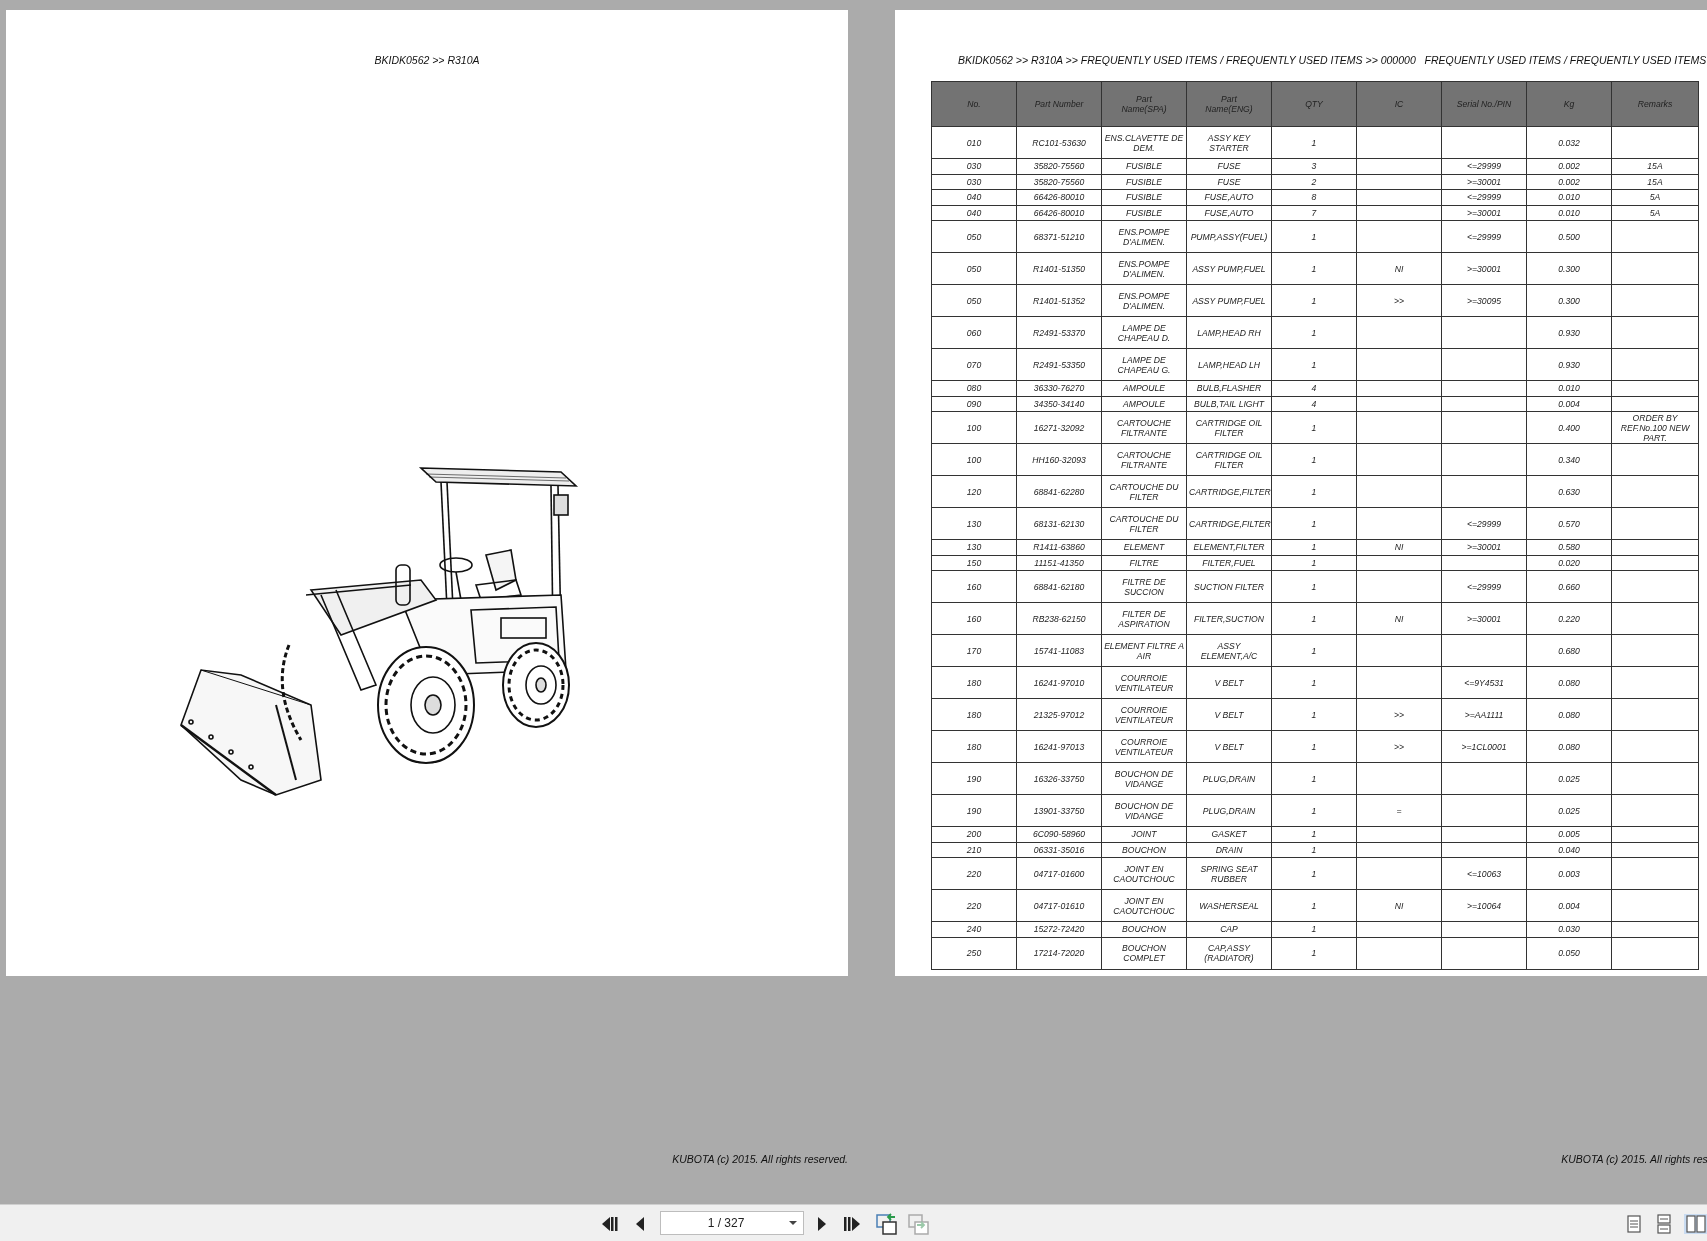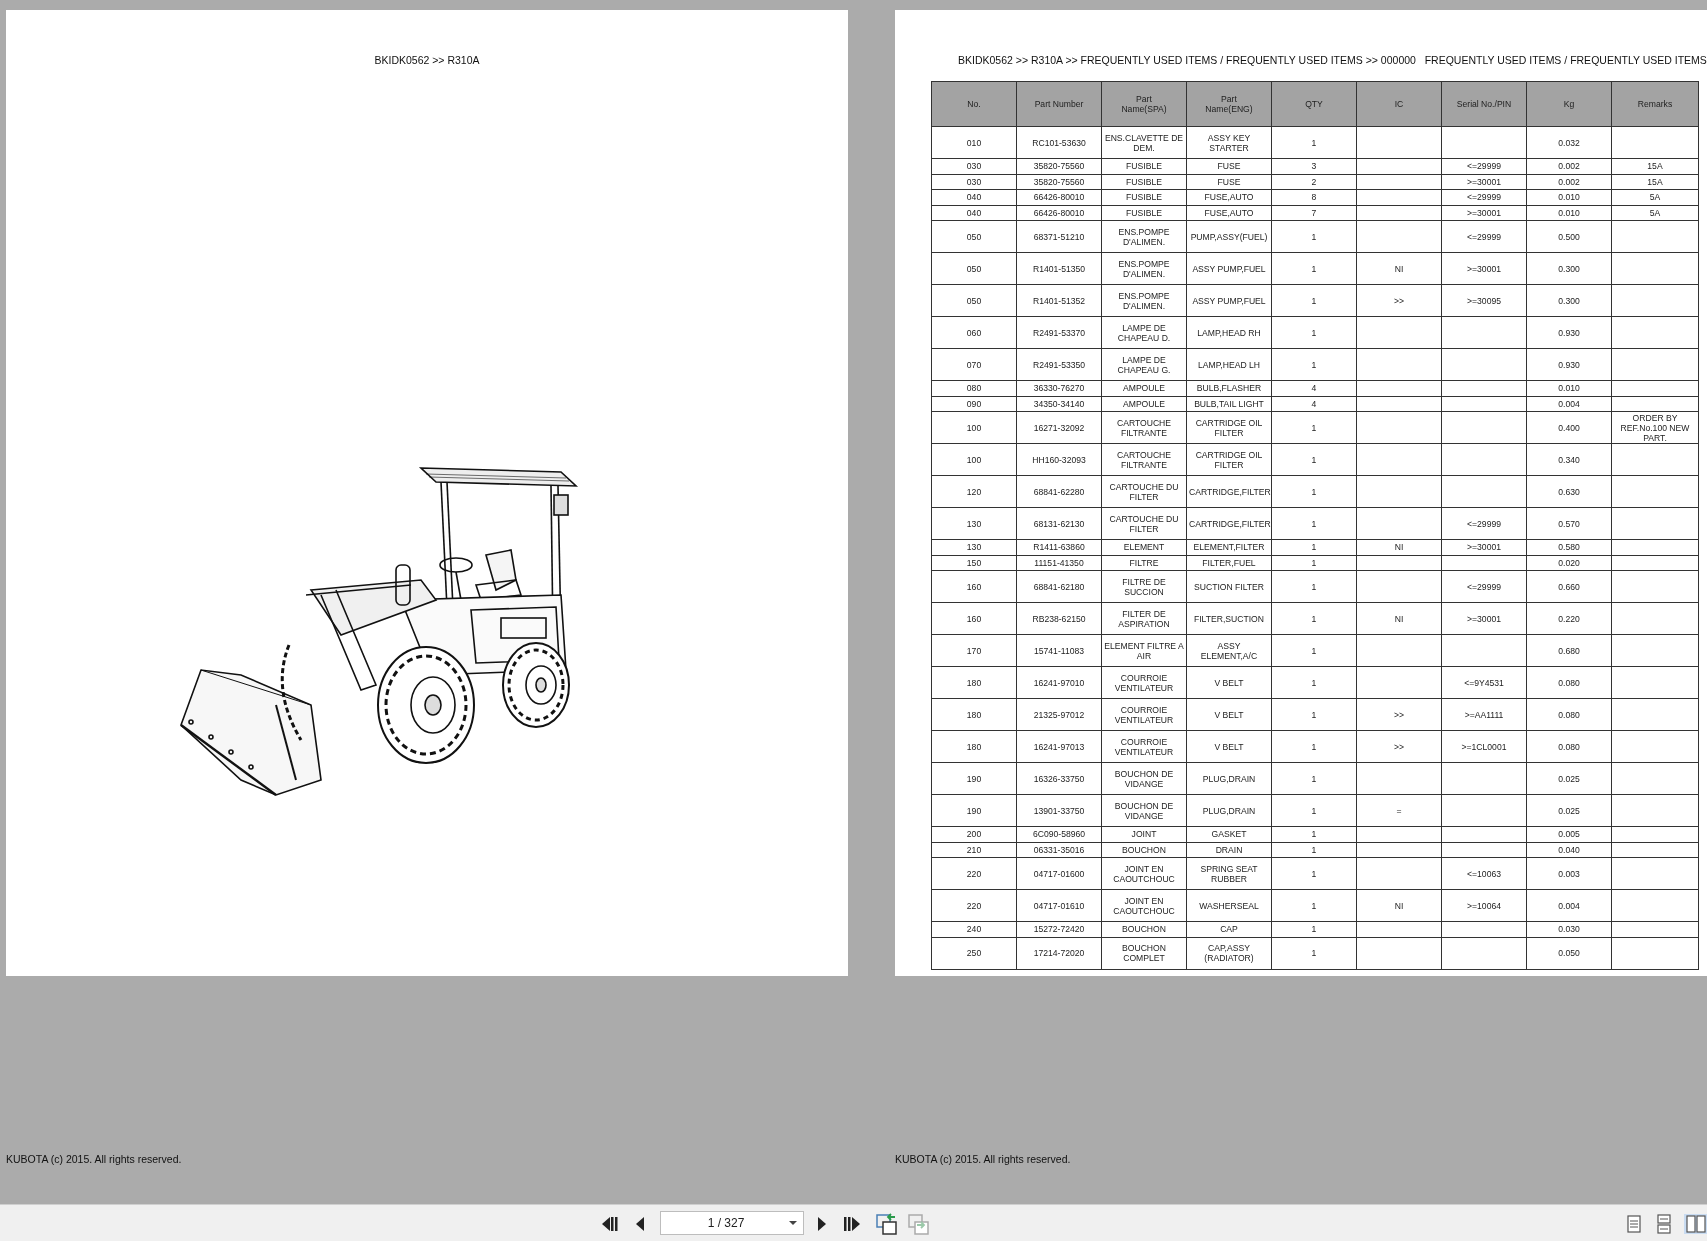--- a/index.html
+++ b/index.html
@@ -4,42 +4,42 @@
 <style>
   html, body { margin:0; padding:0; }
   body {
     width:1707px; height:1241px; overflow:hidden;
     background:#ababab;
     font-family:"Liberation Sans", sans-serif;
     position:relative;
   }
   .viewer { position:absolute; left:0; top:0; width:1707px; height:1204px; background:#ababab; }
   .page {
-    position:absolute; top:10px; height:966px; background:#fff;
+    position:absolute; top:10px; height:966px; background:#fff;font-style:italic;
   }
   #page-left { left:6px; width:842px; }
   #page-right { left:859px; width:842px;margin-left:36px; }
   .page-header {
     position:absolute; top:44px; left:0; right:0; text-align:center;
     font-size:10.5px; color:#111;
   }
   #page-right .page-header { text-align:left; left:63px; white-space:pre; }
   .page-footer {
-    position:absolute; top:1143px; left:0; right:0; text-align:left;
+    position:absolute; top:1143px; left:12px; right:0; text-align:right;
     font-size:10.5px; color:#111;
   }
   .illustration { position:absolute; left:165px; top:450px; width:420px; height:370px; }
 
   table.parts {
     position:absolute; left:36px; top:71px; width:767px;
     border-collapse:collapse; table-layout:fixed;
     font-size:8.6px; color:#222;
   }
   table.parts th {
-    background:#a3a3a3; font-weight:normal; height:16px;
+    background:#737373; font-weight:normal; height:16px;
     border:1.2px solid #333; text-align:center; padding:12px;
   }
   table.parts td {
     border:1.2px solid #333; text-align:center; padding:0 2px;
     line-height:10px; vertical-align:middle;
   }
   table.parts tr.tall td { height:31px; }
   table.parts tr.short td { height:14.5px; }
 
   .toolbar {

